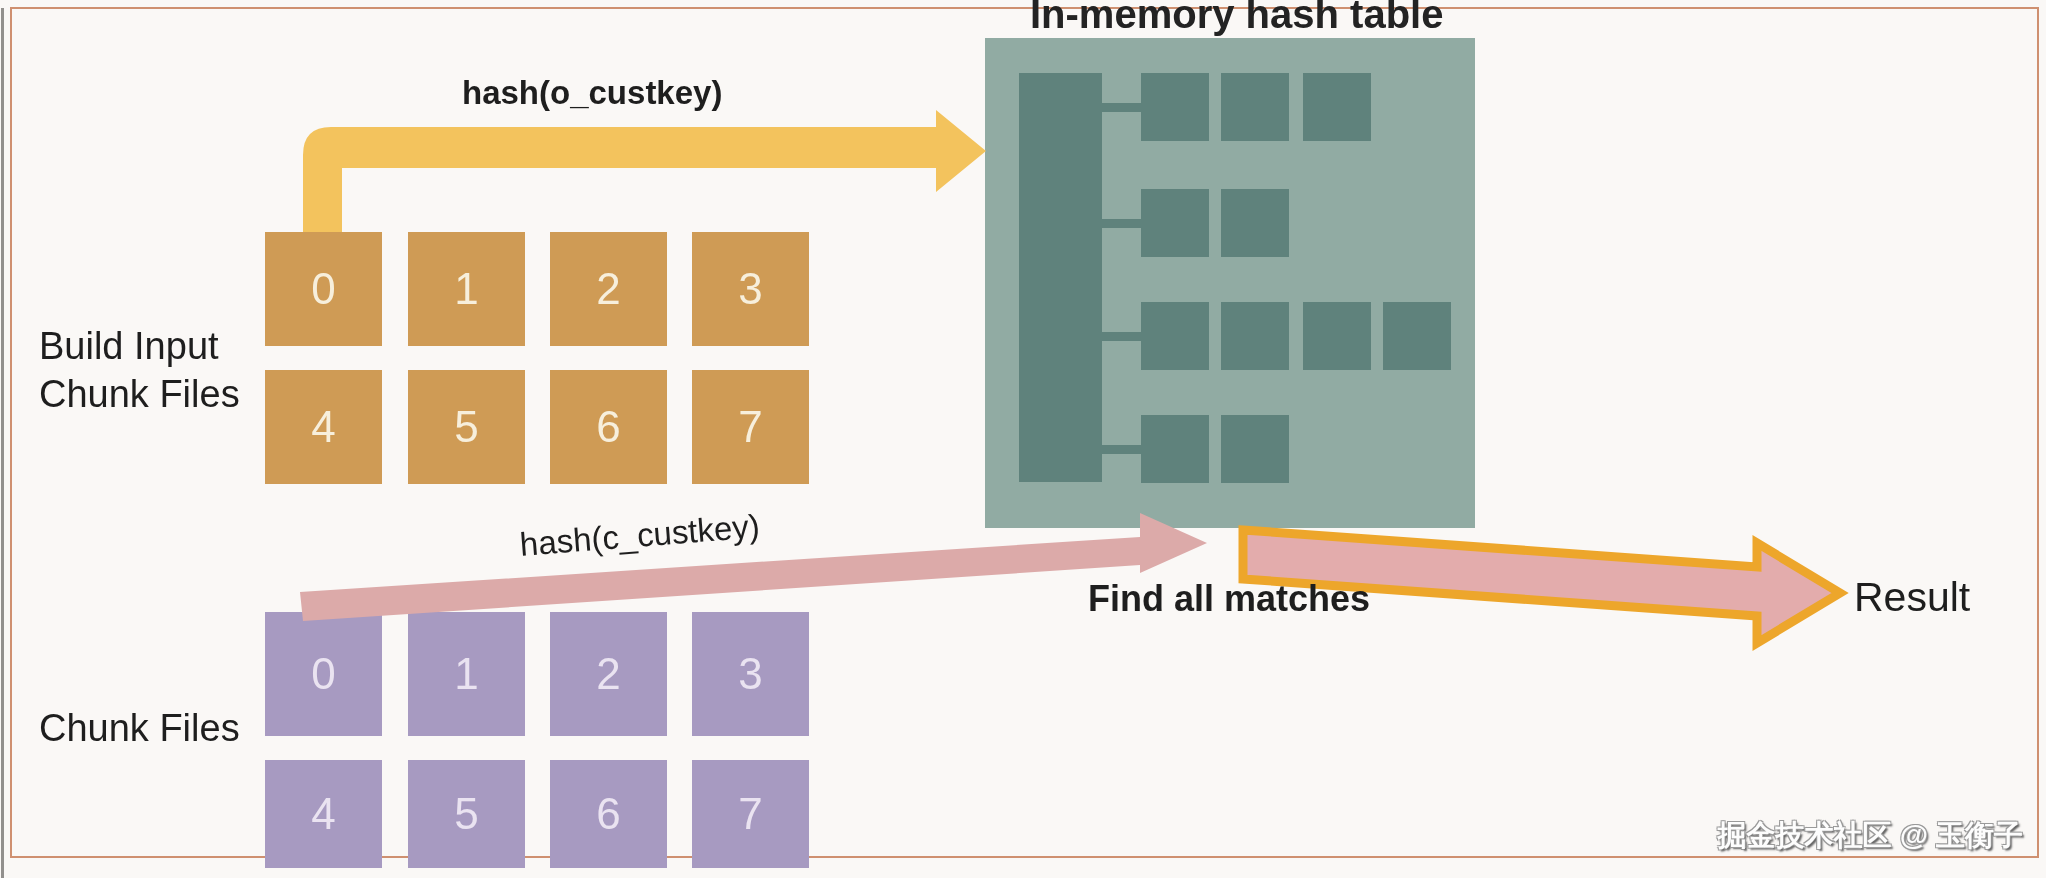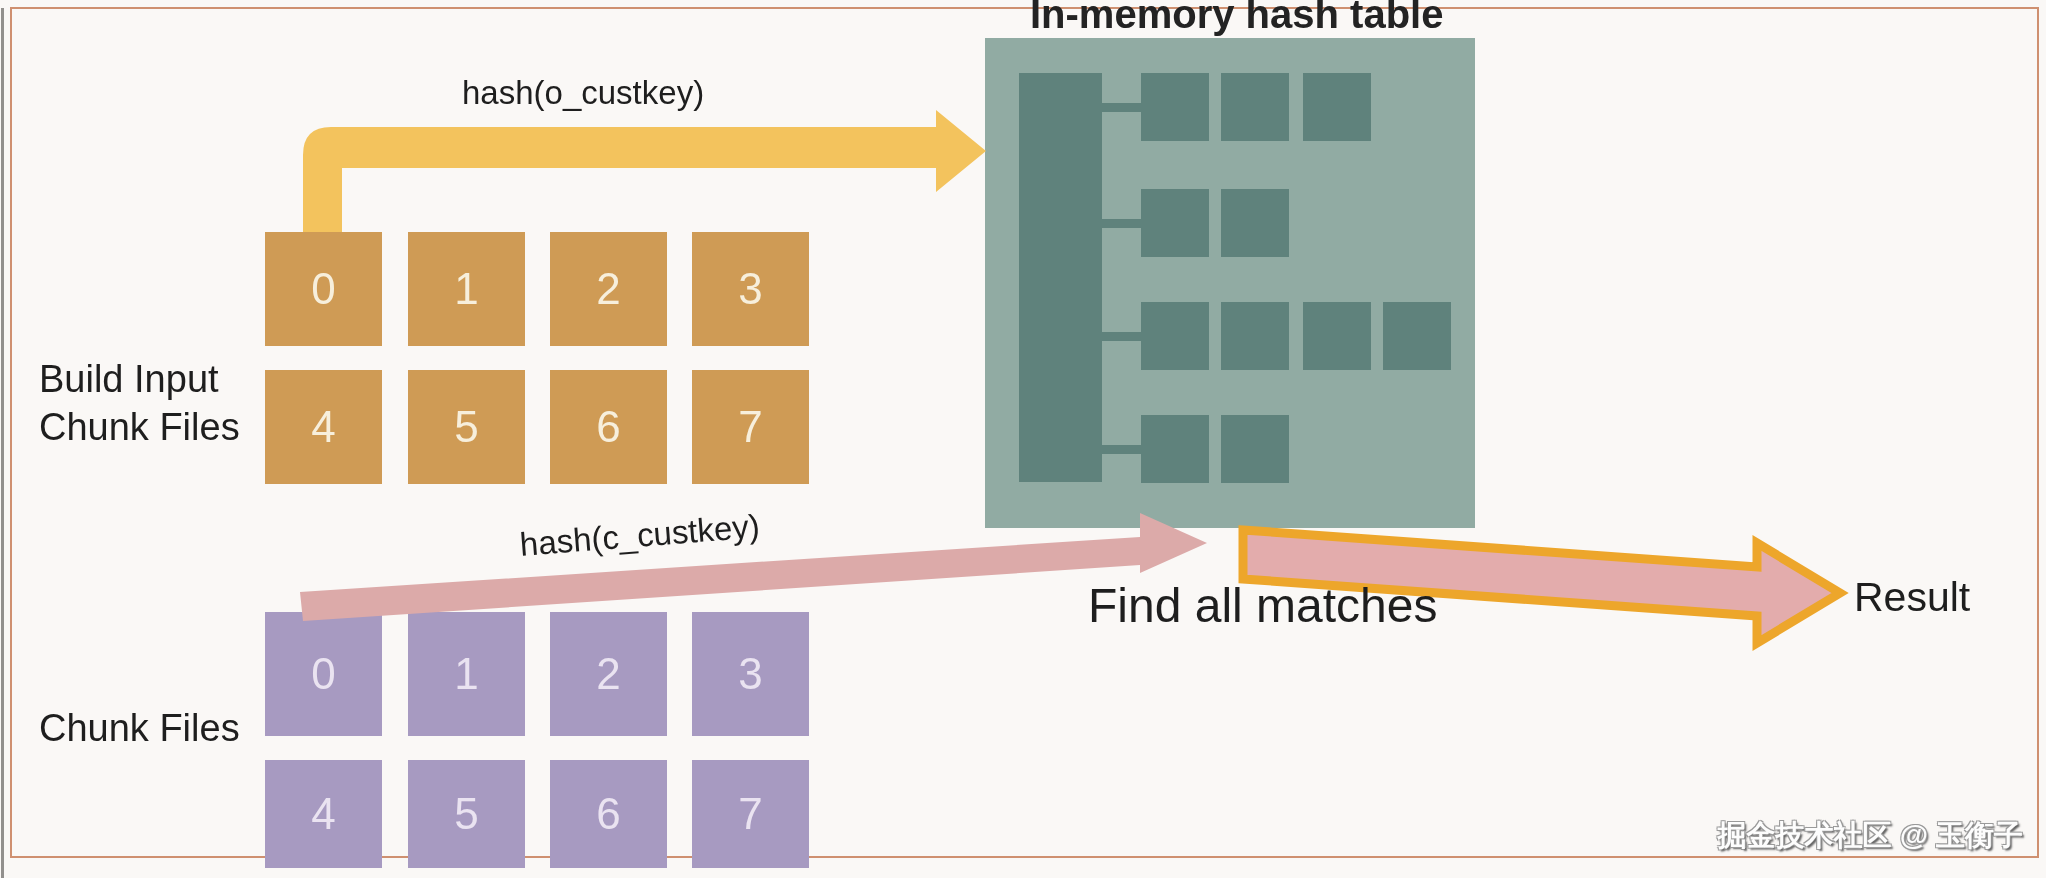--- a/index.html
+++ b/index.html
@@ -17,26 +17,26 @@
   
   .chunk{
     position:absolute;display:flex;align-items:center;justify-content:center;
     width:117px;font-size:44px;font-weight:500;
   }
   .chunk.build{background:#cf9b55;color:#f7efdc;height:114px;}
   .chunk.probe{background:#a79ac1;color:#eae3f1;}
   
   .lbl{color:#1e1e1e;white-space:nowrap;}
   #title{left:1030px;top:-10px;width:400px;text-align:center;font-size:40px;line-height:48px;font-weight:600;color:#232323;}
-  #hash-o-label{left:462px;top:74px;font-size:33px;font-weight:400;}
+  #hash-o-label{left:462px;top:74px;font-size:33px;font-weight:700;}
   #hash-c-label{left:520px;top:526px;font-size:33px;font-weight:500;transform:rotate(-4.5deg);transform-origin:left center;}
   .side-label{left:39px;font-size:38px;line-height:48px;font-weight:500;}
-  #build-label{top:322px;margin-top:33px;}
+  #build-label{top:322px;}
   #probe-label{top:704px;}
-  #find-label{left:1088px;top:578px;font-size:48px;font-weight:400;}
+  #find-label{left:1088px;top:578px;font-size:36px;font-weight:700;}
   #result-label{left:1854px;top:574px;font-size:41px;font-weight:500;}
   #watermark{
     right:23px;top:816px;font-size:29px;font-weight:600;color:#fdfdfd;
     text-shadow:-1px -1px 0 #9a9a9a,1px -1px 0 #9a9a9a,-1px 1px 0 #9a9a9a,2px 2px 2px #5f5f5f;
     text-align:right;
   }
   svg{position:absolute;left:0;top:0;pointer-events:none;}
 </style>
 </head>
 <body>

